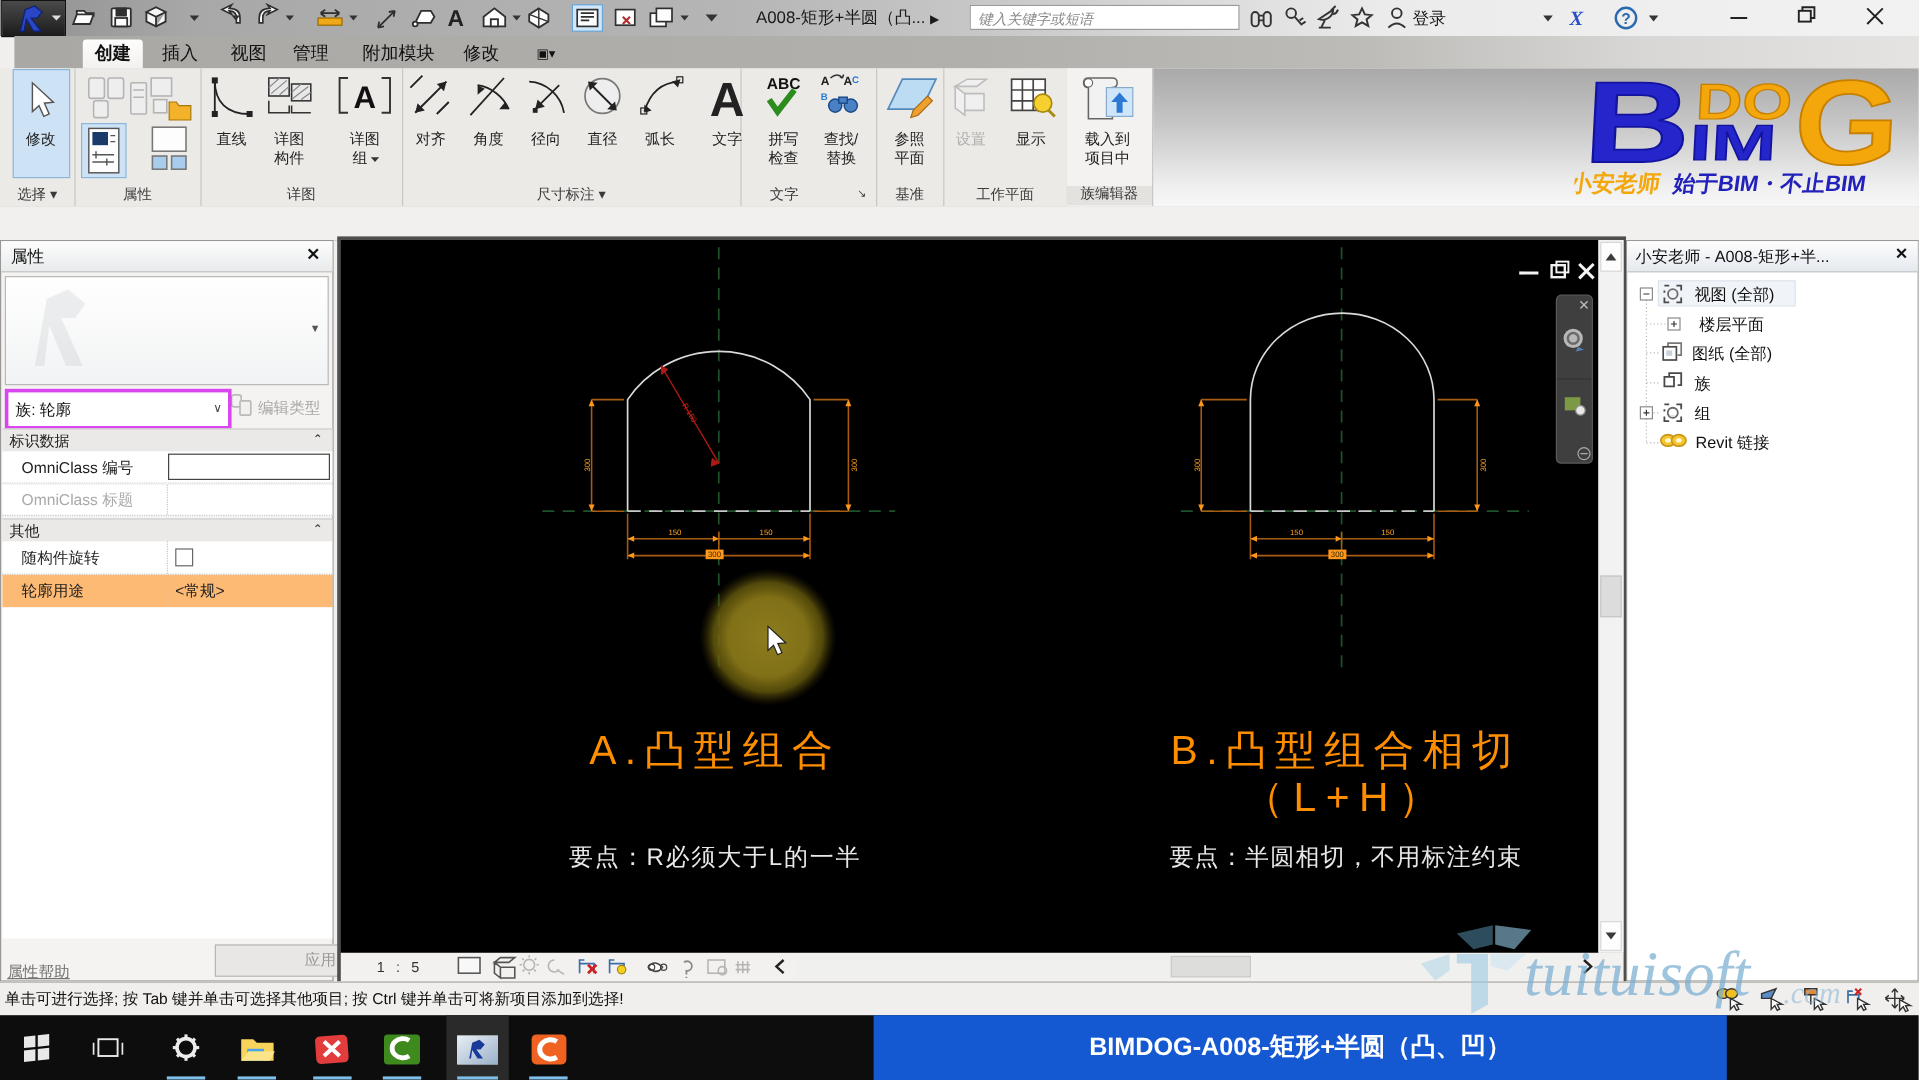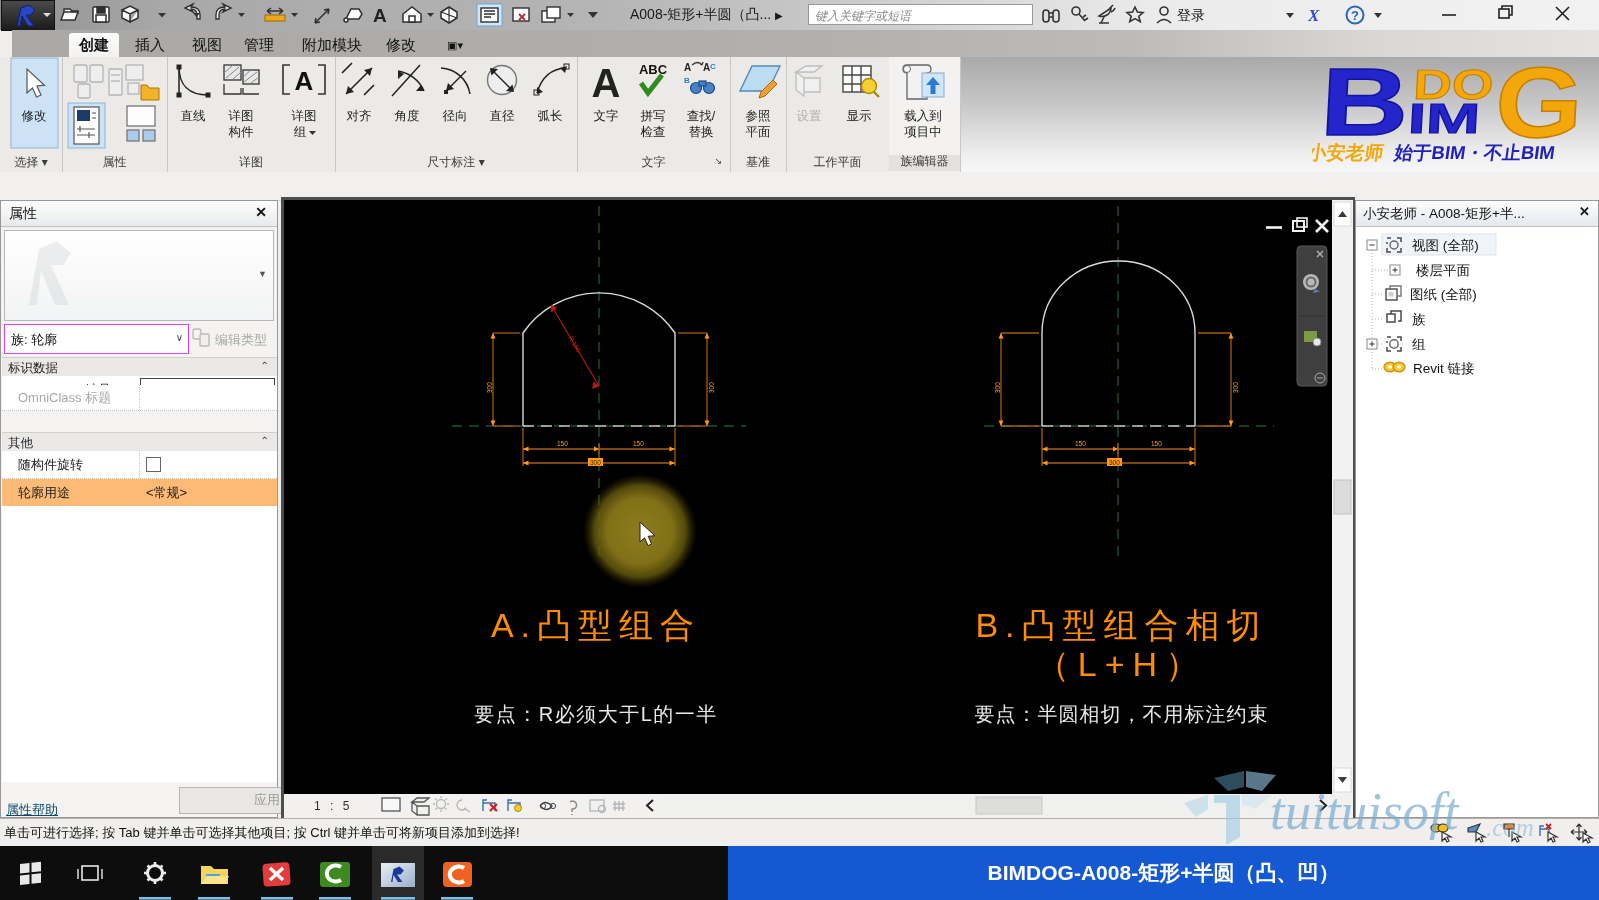--- a/index.html
+++ b/index.html
@@ -31,21 +31,21 @@
 #browser{left:1355px;top:200px;width:244px;height:618px;background:#fff;border:1px solid #9a9896;box-sizing:border-box;}
 #canvaswrap{left:281px;top:197px;width:1074px;height:621px;background:#4e4e4e;}
 #canvas{left:284px;top:200px;width:1048px;height:594px;background:#000;overflow:hidden;}
 #vscroll{left:1332px;top:200px;width:21px;height:594px;background:#f0f0f0;}
 #viewbar{left:284px;top:794px;width:1069px;height:24px;background:#f2f1ef;font-size:12px;color:#333;}
 
 #statusbar{left:0;top:818px;width:1599px;height:28px;background:#f0efed;border-top:1px solid #b5b3b0;font-size:13px;color:#111;}
 #statusbar .msg{position:absolute;left:4px;top:5px;}
 
 #taskbar{left:0;top:846px;width:1599px;height:54px;background:#0d0d0d;}
-#taskblue{position:absolute;left:728px;top:0;width:871px;height:54px;background:#1458d2;color:#fff;font-weight:bold;font-size:21px;text-align:center;line-height:54px;}
+#taskblue{position:absolute;left:728px;top:0;width:711px;height:54px;background:#1458d2;color:#fff;font-weight:bold;font-size:21px;text-align:center;line-height:54px;}
 
 .ctxt{position:absolute;color:#ff8d00;text-align:center;white-space:nowrap;margin-top:16px;}
 .cwhite{position:absolute;color:#e8e8e8;text-align:center;white-space:nowrap;}
 </style></head>
 <body>
 
 <div class="abs" id="titlebar"></div>
 <div class="abs" id="rlogo">
  <svg width="36" height="27" viewBox="0 0 36 27">
       <path d="M8 24 L12 6 L20 3 L26 8 L22 13 L17 13 L25 24 L19 24 L13 14 L11 24 Z" fill="#2947c4" stroke="#0d1f7a" stroke-width="1"></path>
@@ -155,21 +155,21 @@
  </svg>
  <div class="panel" style="left:0;width:62px;">
       <div class="plabel">选择 ▾</div>
     </div>
  <div class="panel" style="left:62px;width:105px;">
       <div class="plabel">属性</div>
     </div>
  <div class="panel" style="left:167px;width:168px;">
       <div class="plabel">详图</div>
     </div>
- <div class="panel" style="left:335px;width:242px;">
+ <div class="panel" style="left:335px;width:242px;padding-left:40px;">
       <div class="plabel">尺寸标注 ▾</div>
     </div>
  <div class="panel" style="left:577px;width:153px;">
       <div class="plabel">文字<span style="position:absolute;right:8px;bottom:2px;font-size:9px;">↘</span></div>
     </div>
  <div class="panel" style="left:730px;width:56px;">
       <div class="plabel">基准</div>
     </div>
  <div class="panel" style="left:786px;width:103px;">
       <div class="plabel">工作平面</div>
@@ -337,57 +337,57 @@
  <div style="position:absolute;left:0;top:0;right:0;height:25px;background:linear-gradient(180deg,#fdfdfd,#e8eaec);border-bottom:1px solid #c0c0c0;">
   <span style="position:absolute;left:8px;top:4px;font-size:14px;color:#111;">属性</span>
   <span style="position:absolute;right:10px;top:3px;font-size:14px;color:#111;font-weight:bold;">✕</span>
  </div>
  <div style="position:absolute;left:3px;top:29px;width:268px;height:89px;background:linear-gradient(180deg,#fff,#f2f3f4);border:1px solid #b8b8b8;">
   <svg width="70" height="80" viewBox="0 0 70 80" style="position:absolute;left:8px;top:4px;opacity:0.16;">
    <path d="M16 70 L26 14 L44 6 L58 18 L50 30 L38 30 L56 70 L42 70 L28 36 L24 70 Z" fill="#9aa0a8"></path>
   </svg>
   <span style="position:absolute;right:6px;top:38px;font-size:9px;color:#555;">▼</span>
  </div>
- <div style="position:absolute;left:3px;top:123px;width:183px;height:28px;background:#fff;border:1px solid #d946ef;">
+ <div style="position:absolute;left:3px;top:123px;width:183px;height:28px;background:#fff;border:3px solid #d946ef;">
   <span style="position:absolute;left:6px;top:6px;font-size:13px;color:#111;">族: 轮廓</span>
   <span style="position:absolute;right:5px;top:7px;font-size:10px;color:#444;">∨</span>
  </div>
  <svg width="20" height="20" style="position:absolute;left:191px;top:127px;opacity:.45;" viewBox="0 0 20 20">
   <rect x="1" y="1" width="8" height="10" rx="2" fill="none" stroke="#777" stroke-width="1.4"></rect>
   <rect x="8" y="6" width="9" height="12" rx="1" fill="#eee" stroke="#777" stroke-width="1.4"></rect>
  </svg>
  <span style="position:absolute;left:214px;top:130px;font-size:13px;color:#a8a8a8;">编辑类型</span>
  <div style="position:absolute;left:1px;top:156px;width:275px;height:18px;background:#ebe9e7;border-top:1px solid #d0d0d0;border-bottom:1px solid #d0d0d0;">
   <span style="position:absolute;left:6px;top:2px;font-size:12.5px;color:#222;">标识数据</span>
   <span style="position:absolute;right:8px;top:2px;font-size:10px;color:#333;">⌃</span>
  </div>
  <div style="position:absolute;left:1px;top:175px;width:275px;height:26px;background:#fff;border-bottom:1px dotted #c5c5c5;">
   <span style="position:absolute;left:16px;top:5px;font-size:13px;color:#222;">OmniClass 编号</span>
   <div style="position:absolute;left:138px;top:2px;width:133px;height:20px;background:#fff;border:1.5px solid #444;"></div>
  </div>
- <div style="position:absolute;left:1px;top:184px;width:275px;height:25px;background:#fff;border-bottom:1px dotted #c5c5c5;">
+ <div style="position:absolute;left:1px;top:203px;width:275px;height:25px;background:#fff;border-bottom:1px dotted #c5c5c5;">
   <span style="position:absolute;left:16px;top:4px;font-size:13px;color:#a9a9a9;">OmniClass 标题</span>
   <div style="position:absolute;left:137px;top:0;height:25px;border-left:1px dotted #c5c5c5;"></div>
  </div>
  <div style="position:absolute;left:1px;top:231px;width:275px;height:18px;background:#ebe9e7;border-top:1px solid #d0d0d0;border-bottom:1px solid #d0d0d0;">
   <span style="position:absolute;left:6px;top:2px;font-size:12.5px;color:#222;">其他</span>
   <span style="position:absolute;right:8px;top:2px;font-size:10px;color:#333;">⌃</span>
  </div>
  <div style="position:absolute;left:1px;top:250px;width:275px;height:27px;background:#fff;border-bottom:1px dotted #c5c5c5;">
   <span style="position:absolute;left:16px;top:5px;font-size:13px;color:#222;">随构件旋转</span>
   <div style="position:absolute;left:137px;top:0;height:27px;border-left:1px dotted #c5c5c5;"></div>
   <div style="position:absolute;left:144px;top:6px;width:13px;height:13px;background:#fff;border:1px solid #666;"></div>
  </div>
  <div style="position:absolute;left:1px;top:278px;width:275px;height:27px;background:#fdba74;border-bottom:1px dotted #c5c5c5;">
   <span style="position:absolute;left:16px;top:5px;font-size:13px;color:#222;">轮廓用途</span>
   <div style="position:absolute;left:137px;top:0;height:27px;border-left:1px dotted #c5c5c5;"></div>
   <span style="position:absolute;left:144px;top:5px;font-size:13px;color:#222;">&lt;常规&gt;</span>
  </div>
  <div style="position:absolute;left:1px;top:305px;width:275px;height:276px;background:#fff;"></div>
- <span style="position:absolute;left:5px;top:600px;font-size:13px;color:#0c4a6e;text-decoration:underline;">属性帮助</span>
+ <span style="position:absolute;left:5px;top:600px;font-size:13px;color:#737373;text-decoration:underline;">属性帮助</span>
  <div style="position:absolute;left:178px;top:586px;width:94px;height:25px;background:#e9e7e5;border:1px solid #b8b6b4;text-align:center;font-size:13px;color:#9a9a9a;line-height:24px;padding-left:40px;">应用</div>
 </div>
 
 <div class="abs" id="canvaswrap"></div>
 <div class="abs" id="canvas">
  <svg id="cv" width="1048" height="594" viewBox="0 0 1048 594">
   <defs>
    <radialGradient id="hl" cx="50%" cy="50%" r="50%">
     <stop offset="0%" stop-color="#8e7d1d"></stop>
           <stop offset="58%" stop-color="#807017"></stop>

